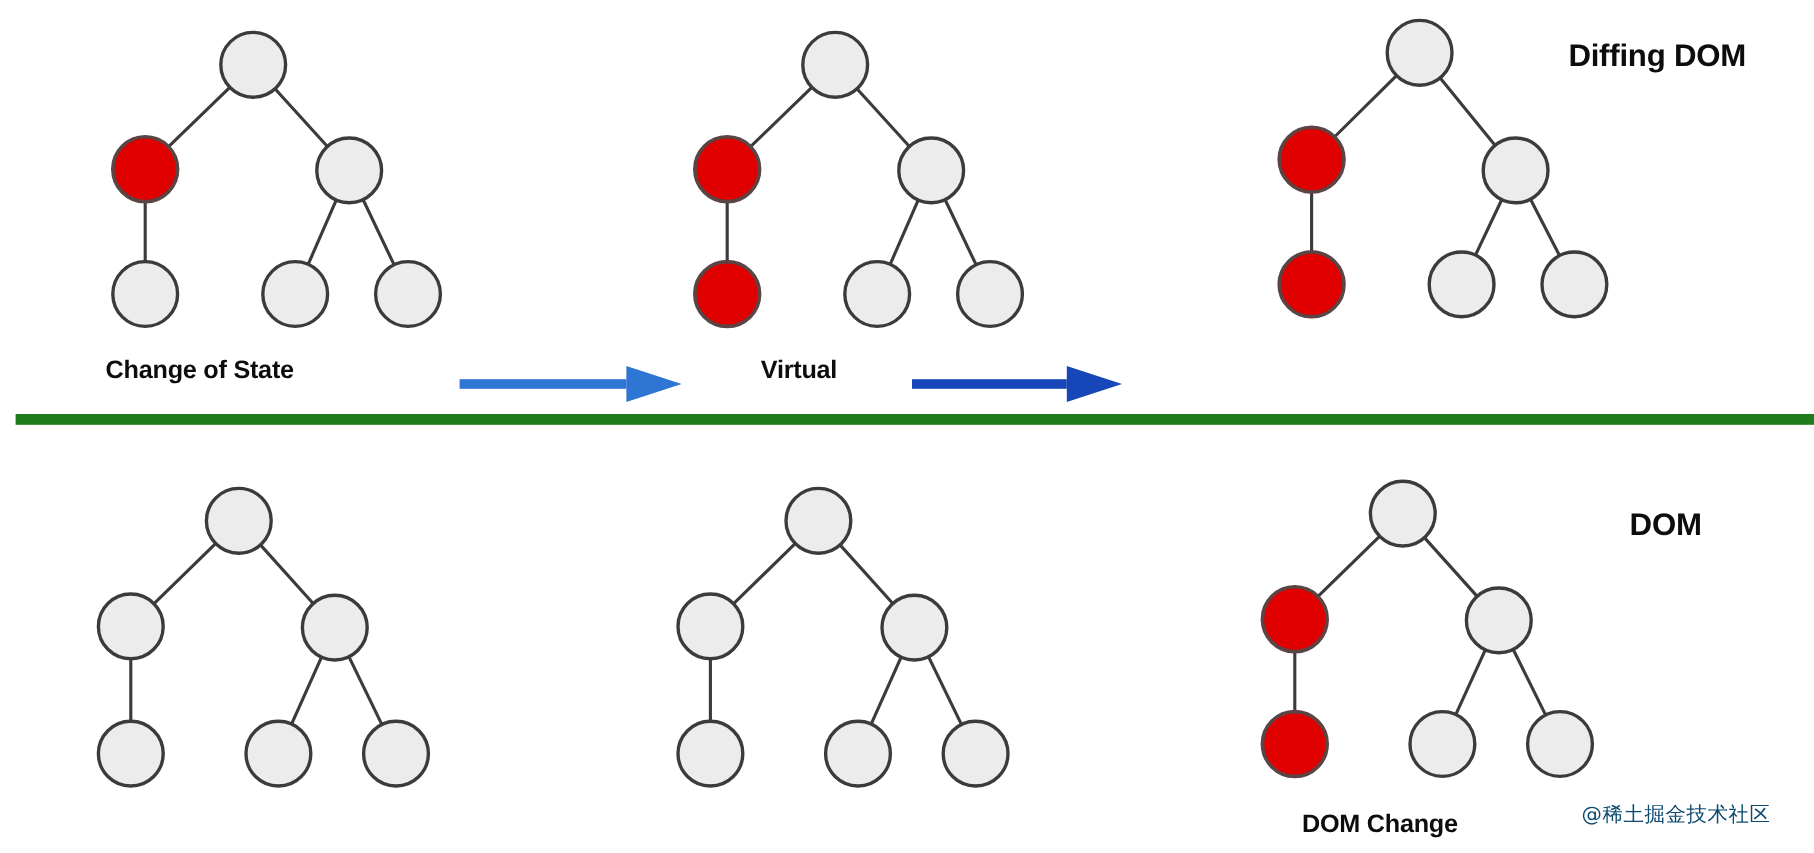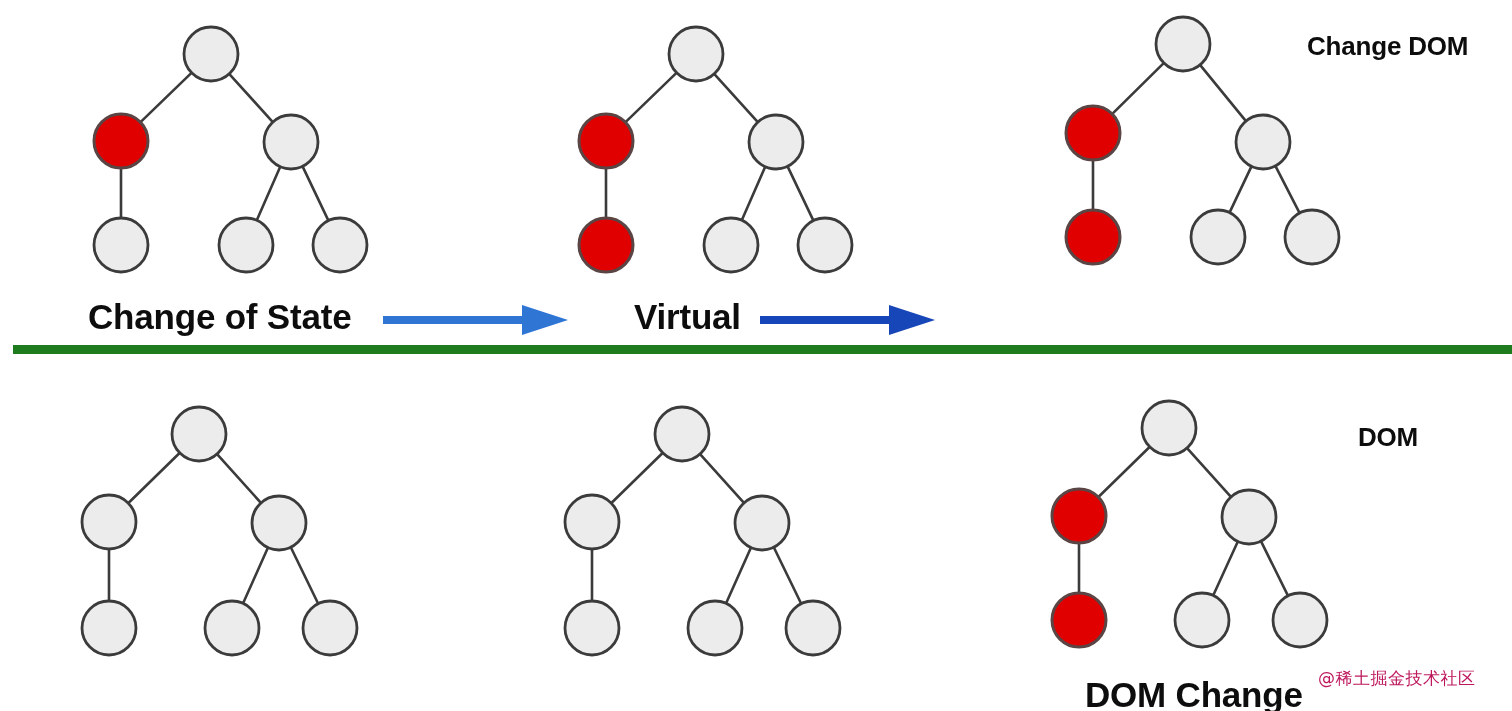--- a/index.html
+++ b/index.html
@@ -23,30 +23,30 @@
   }
   .label {
     position: absolute;
     font-family: "Liberation Sans", sans-serif;
     font-weight: bold;
     color: #0d0d0d;
     white-space: nowrap;
     letter-spacing: -0.2px;
   }
   .label-step {
-    font-size: 35px;
+    font-size: 21px;
   }
   .label-section {
     font-size: 26px;
   }
   .watermark {
     position: absolute;
     font-family: "DejaVu Sans", sans-serif;
     font-size: 17px;
-    color: #be185d;
+    color: #0c4a6e;
     white-space: nowrap;
     letter-spacing: 0.5px;
   }
   svg.tree {
     position: absolute;
     overflow: visible;
   }
   svg.arrow {
     position: absolute;
     overflow: visible;
@@ -155,19 +155,19 @@
 
   <div class="divider" id="divider" style="left: 13px; top: 345px; width: 1499px; height: 9px; background: rgb(30, 123, 30);"></div>
 
   <div class="label label-step" id="lbl-change-of-state" style="left: 88px; top: 297px;">Change of State</div>
 
   <div class="label label-step" id="lbl-diffing" style="left: 634px; top: 297px;">Virtual</div>
 
 
   <div class="label label-step" id="lbl-dom-change" style="left: 1085px; top: 675px;">DOM Change</div>
 
-  <div class="label label-section" id="lbl-virtual-dom" style="left: 1307px; top: 31px;">Change DOM</div>
+  <div class="label label-section" id="lbl-virtual-dom" style="left: 1307px; top: 31px;">Diffing DOM</div>
 
   <div class="label label-section" id="lbl-dom" style="left: 1358px; top: 422px; text-align: right;">DOM</div>
 
   <div class="watermark" id="lbl-watermark" style="left: 1318px; top: 667px;">@稀土掘金技术社区</div>
 
 </div>
 
 </body></html>

